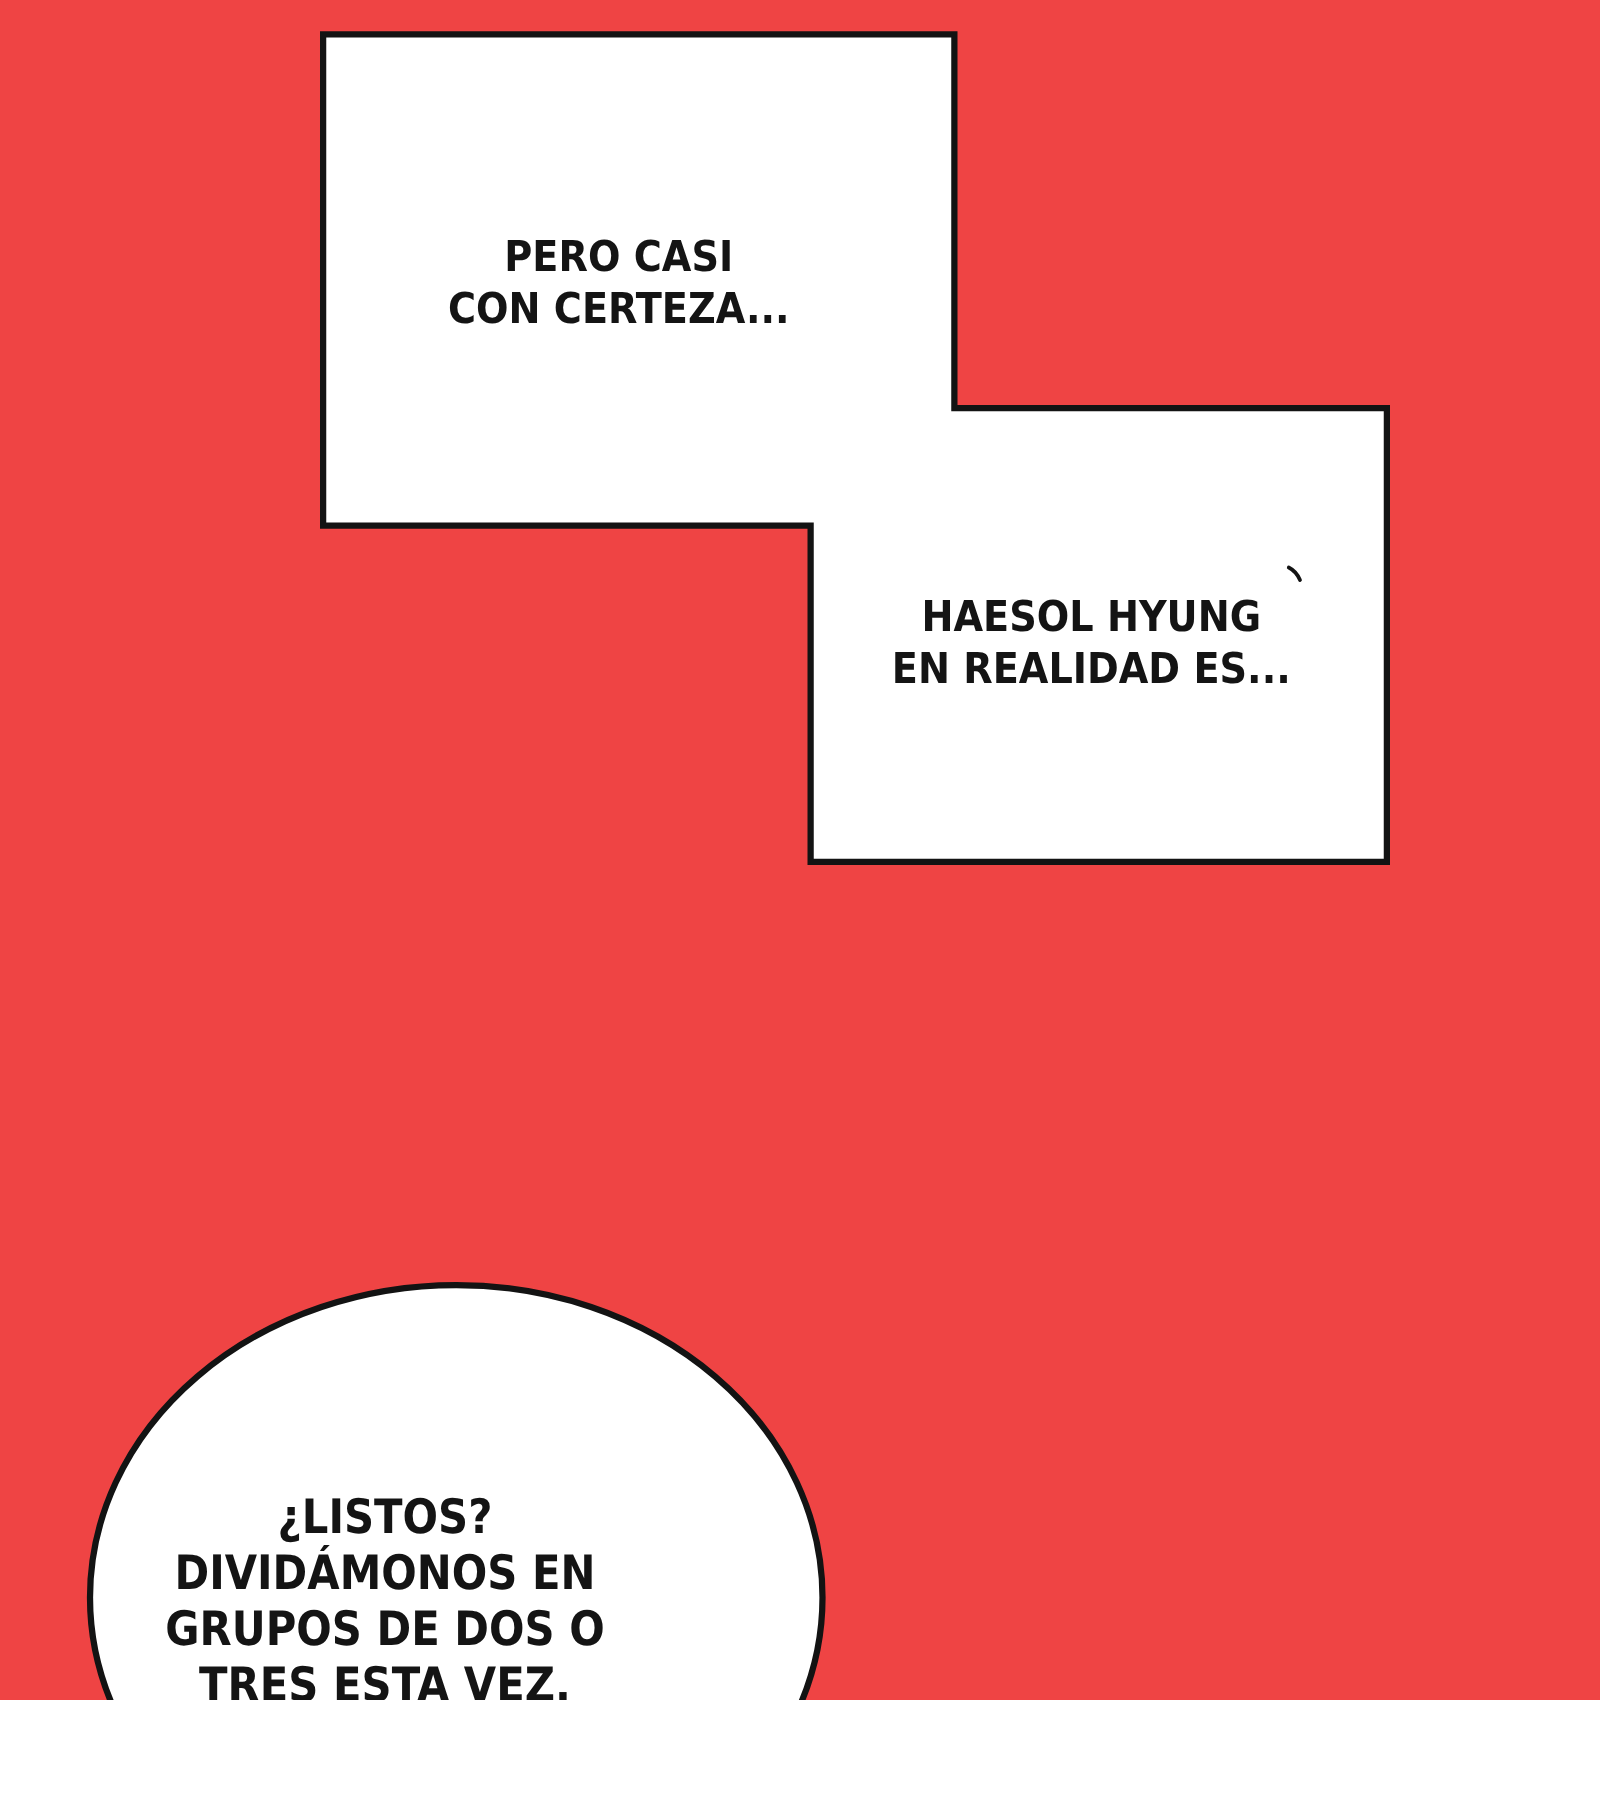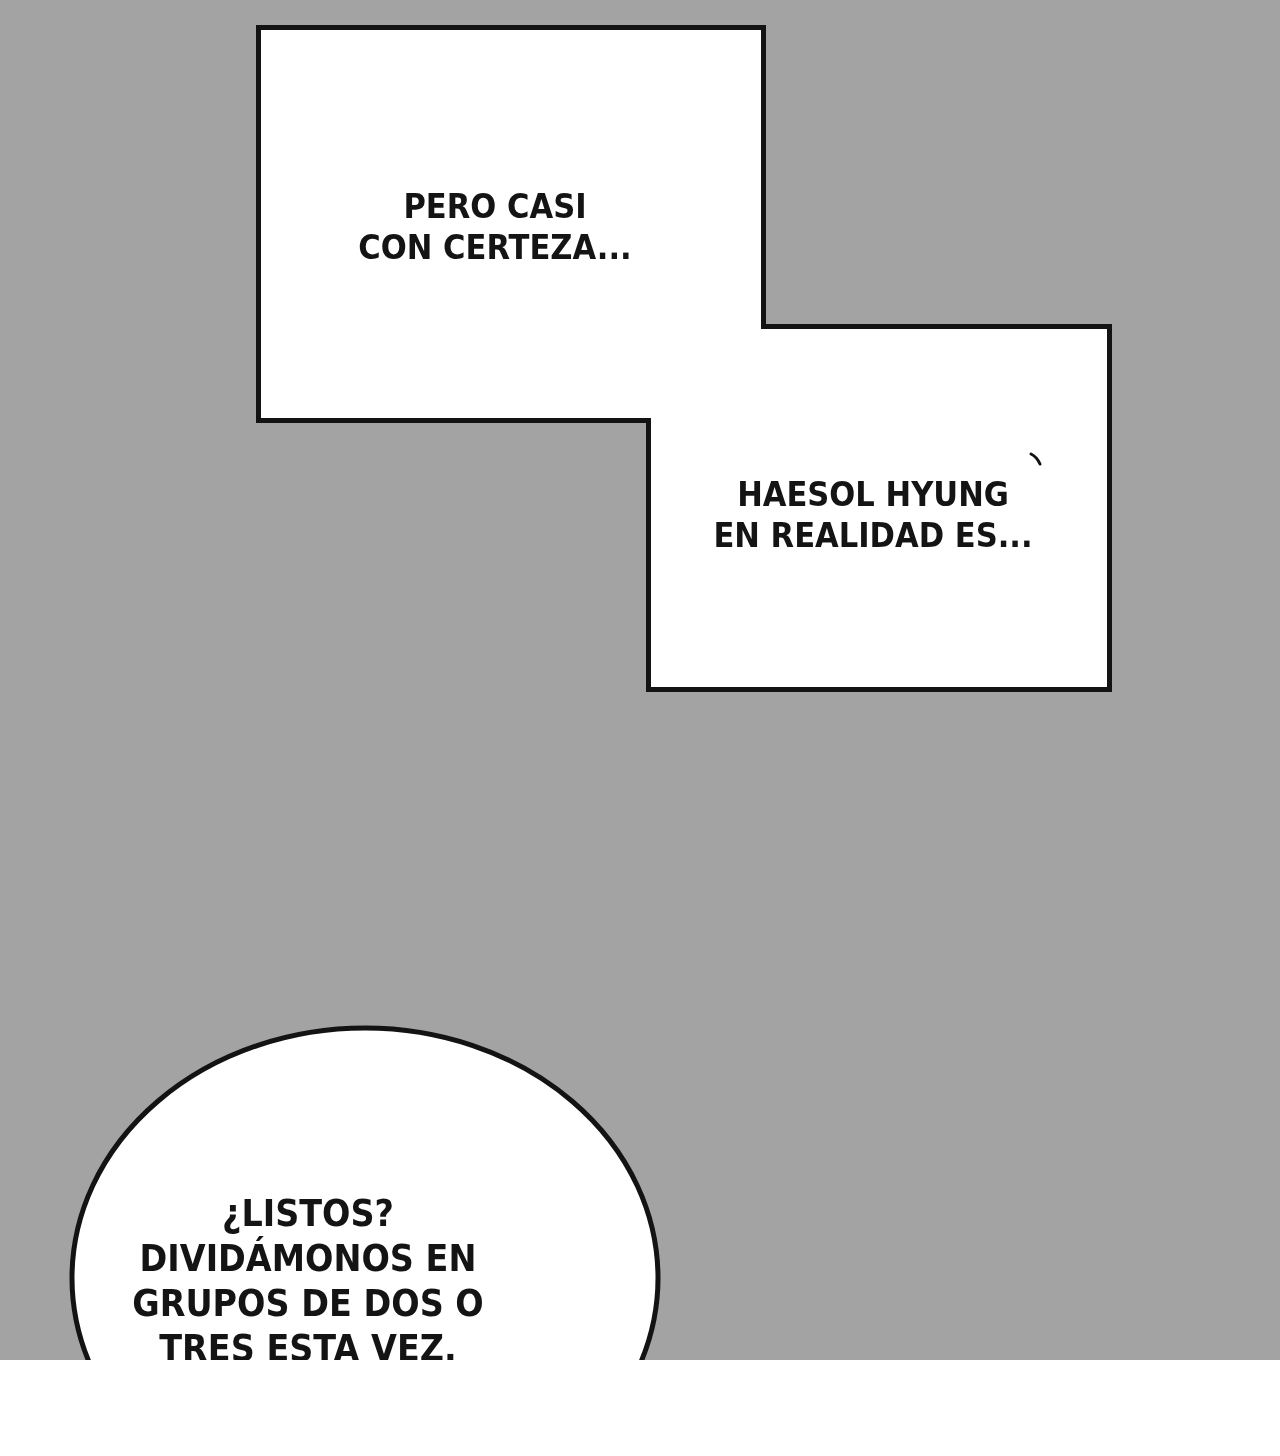--- a/index.html
+++ b/index.html
@@ -1,20 +1,20 @@
 <!DOCTYPE html>
 <html><head>
 <meta charset="utf-8">
 <style>
   html, body { margin: 0; padding: 0; background: #ffffff; }
   .stage {
     position: relative;
     width: 1280px;
     height: 1360px;
-    background: #a3a3a3;
+    background: #ef4444;
     overflow: hidden;
     font-family: "DejaVu Sans", sans-serif;
   }
   
   .bottom-strip {
     position: absolute;
     left: 0; top: 1435px;
     width: 1280px; height: 21px;
     box-sizing: border-box;
     border-top: 6px solid #0f0f0f;

